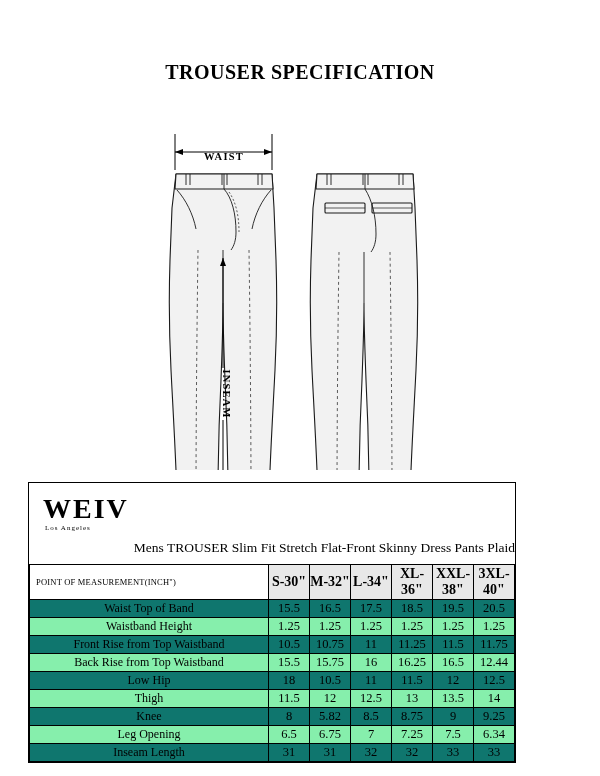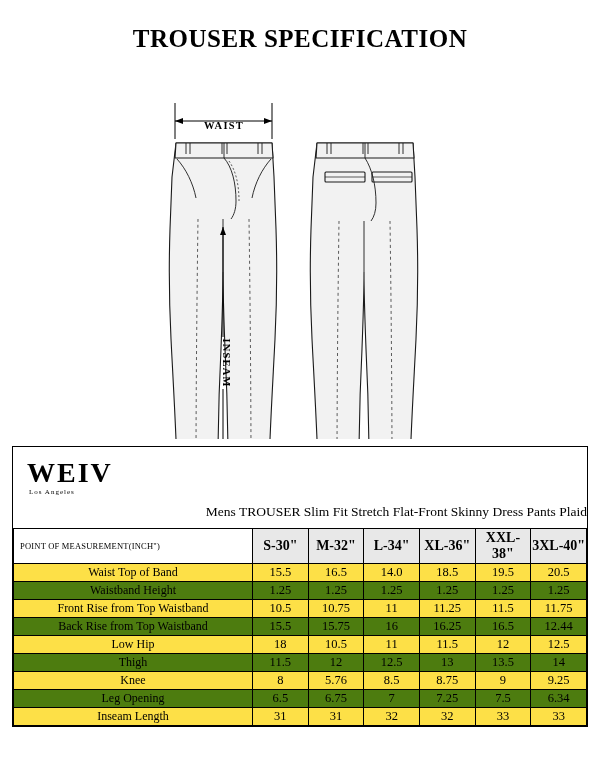--- a/index.html
+++ b/index.html
@@ -18,24 +18,25 @@
   #page {
     width: 600px;
     height: 776px;
     position: relative;
   }
   
   .title {
     text-align: center;
     font-family: "Liberation Serif", serif;
     font-weight: bold;
-    font-size: 25px;
+    font-size: 20px;
     letter-spacing: 0.5px;
     padding-top: 26px;
     line-height: 1;
+    margin-top: 36px;
   }
   
   .diagram {
     position: relative;
     width: 548px;
     height: 380px;
     margin-top: 8px;
   }
   .diagram svg {
     display: block;
@@ -48,23 +49,23 @@
   }
   .inseam-label {
     font-family: "Liberation Serif", serif;
     font-size: 10.5px;
     font-weight: bold;
     letter-spacing: 1.2px;
   }
   
   .chart-box {
     position: absolute;
-    left: 12px;
+    left: 28px;
     top: 446px;
-    width: 576px;
+    width: 488px;
     border: 1px solid #000;
     box-sizing: border-box;
     background: #fff;
   }
   .brand {
     padding: 12px 0 2px 14px;
   }
   .brand-name {
     font-family: "Liberation Serif", serif;
     font-size: 28px;
@@ -111,24 +112,24 @@
     font-size: 14px;
     font-weight: bold;
     background: #e8e8e8;
     height: 26px;
   }
   table.size-table td.rowlabel {
     text-align: center;
     font-size: 12px;
   }
   tr.shaded td {
-    background: #fde047;
+    background: #0f766e;
   }
   tr.plain td {
-    background: #4d7c0f;
+    background: #86efac;
   }
   .cell-val { font-size: 12px; margin-left: 42px; }
 </style>
 </head>
 <body>
 
 <div id="page">
 
   <div class="title">TROUSER SPECIFICATION</div>
 
@@ -239,21 +240,21 @@
           <th class="size-head">XL-36"</th>
           <th class="size-head">XXL-38"</th>
           <th class="size-head">3XL-40"</th>
         </tr>
       </thead>
       <tbody>
         <tr class="shaded">
           <td class="rowlabel">Waist Top of Band</td>
           <td class="cell-val">15.5</td>
           <td class="cell-val">16.5</td>
-          <td class="cell-val">14.0</td>
+          <td class="cell-val">17.5</td>
           <td class="cell-val">18.5</td>
           <td class="cell-val">19.5</td>
           <td class="cell-val">20.5</td>
         </tr>
         <tr class="plain">
           <td class="rowlabel">Waistband Height</td>
           <td class="cell-val">1.25</td>
           <td class="cell-val">1.25</td>
           <td class="cell-val">1.25</td>
           <td class="cell-val">1.25</td>
@@ -292,21 +293,21 @@
           <td class="cell-val">11.5</td>
           <td class="cell-val">12</td>
           <td class="cell-val">12.5</td>
           <td class="cell-val">13</td>
           <td class="cell-val">13.5</td>
           <td class="cell-val">14</td>
         </tr>
         <tr class="shaded">
           <td class="rowlabel">Knee</td>
           <td class="cell-val">8</td>
-          <td class="cell-val">5.76</td>
+          <td class="cell-val">5.82</td>
           <td class="cell-val">8.5</td>
           <td class="cell-val">8.75</td>
           <td class="cell-val">9</td>
           <td class="cell-val">9.25</td>
         </tr>
         <tr class="plain">
           <td class="rowlabel">Leg Opening</td>
           <td class="cell-val">6.5</td>
           <td class="cell-val">6.75</td>
           <td class="cell-val">7</td>

